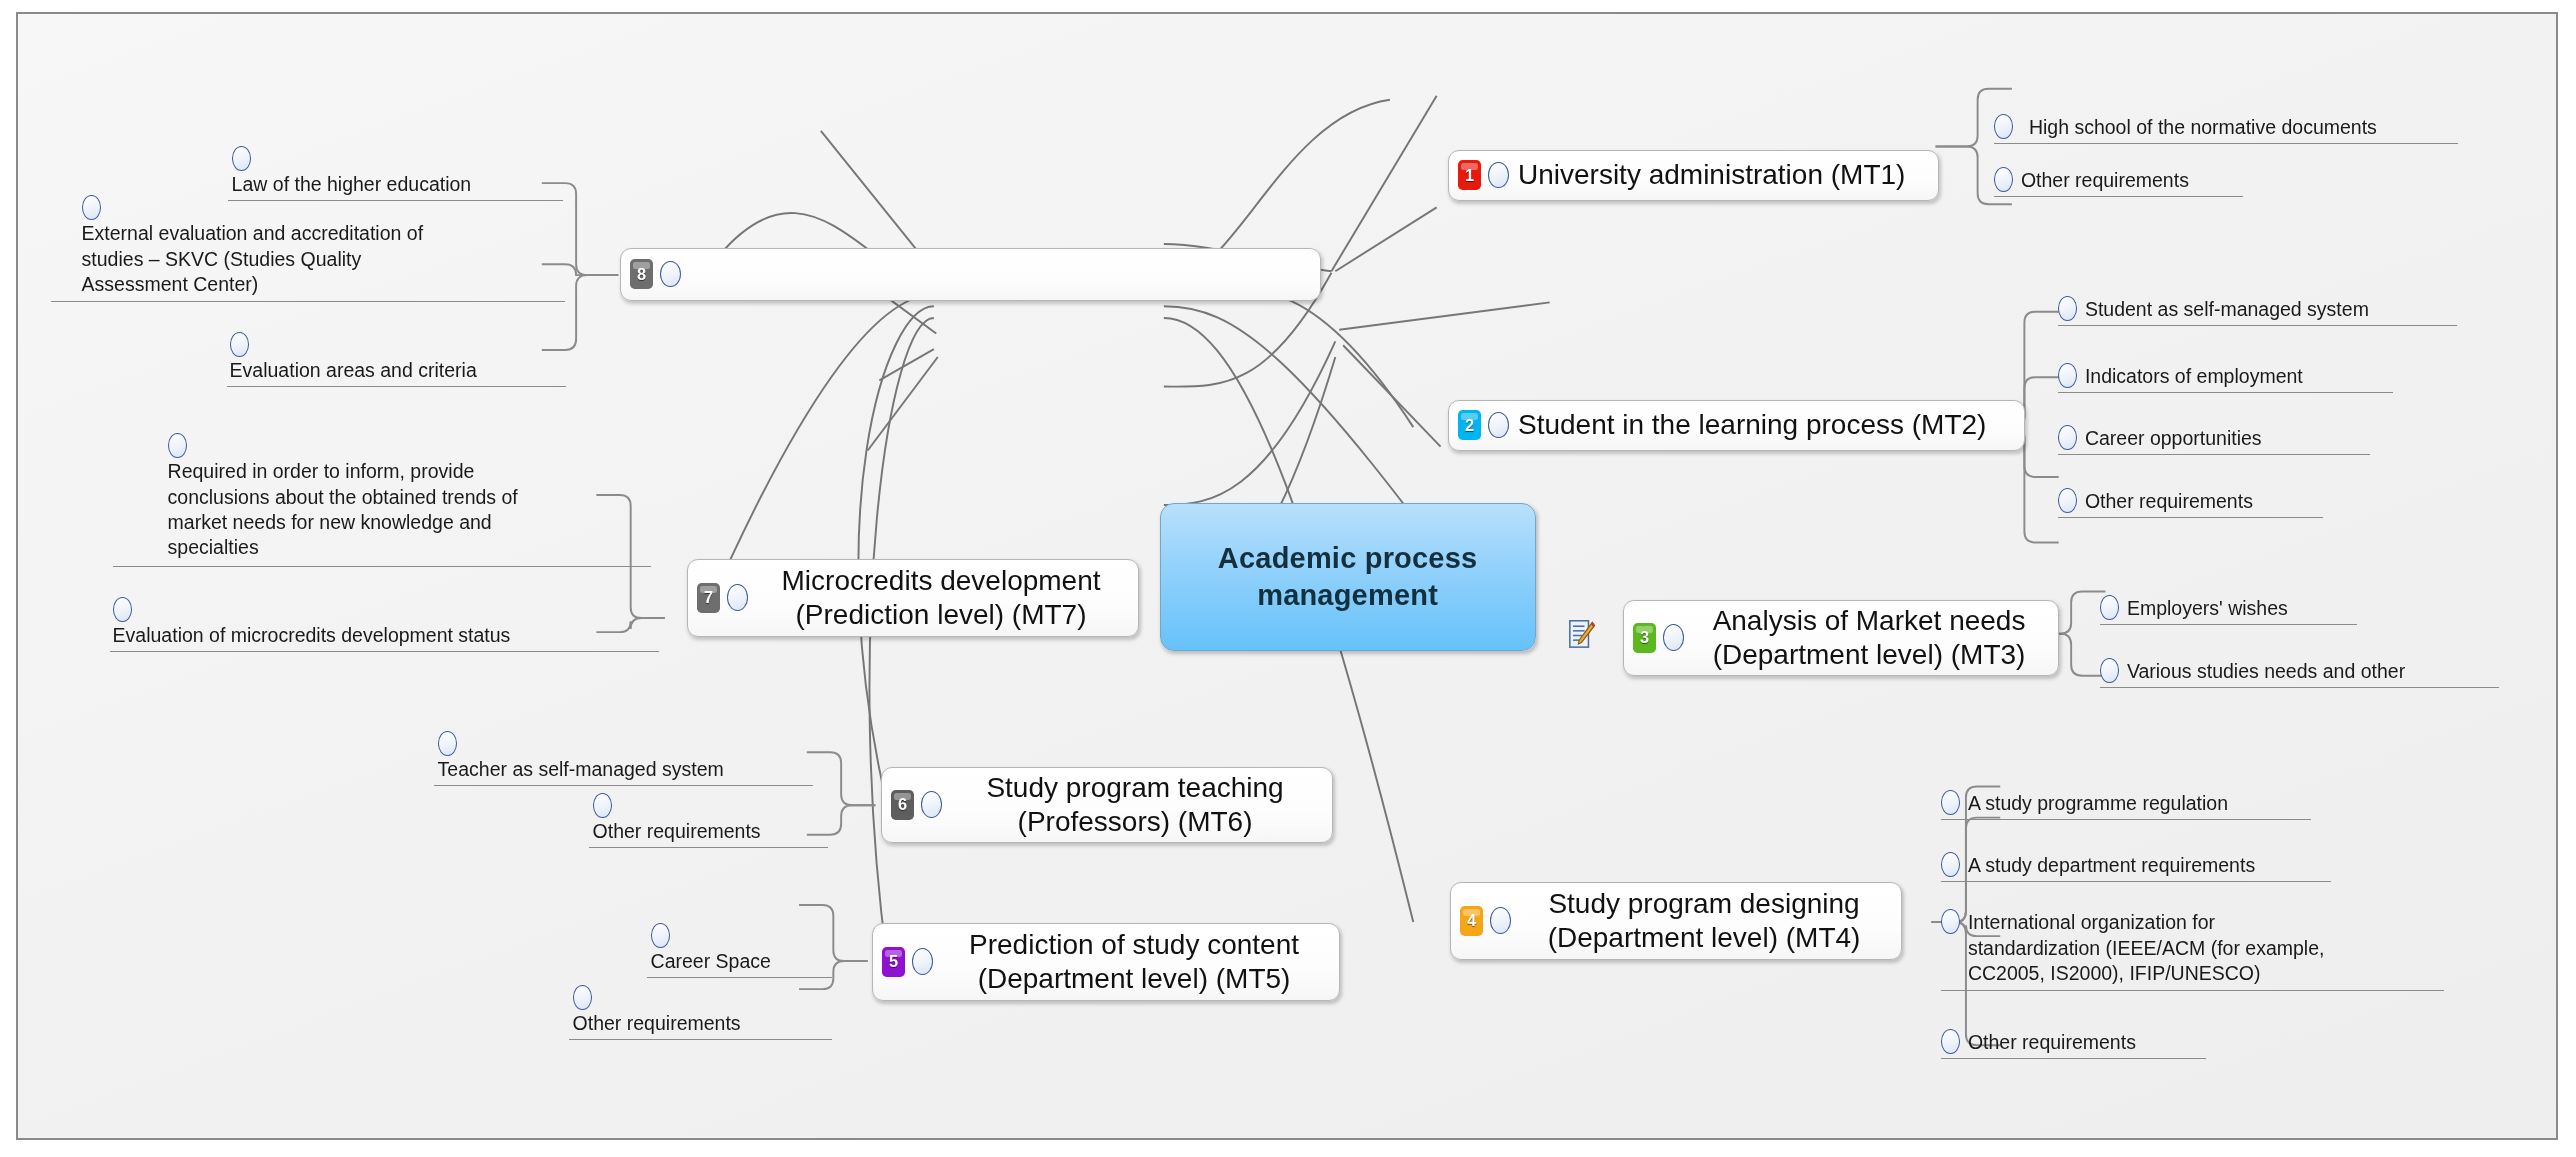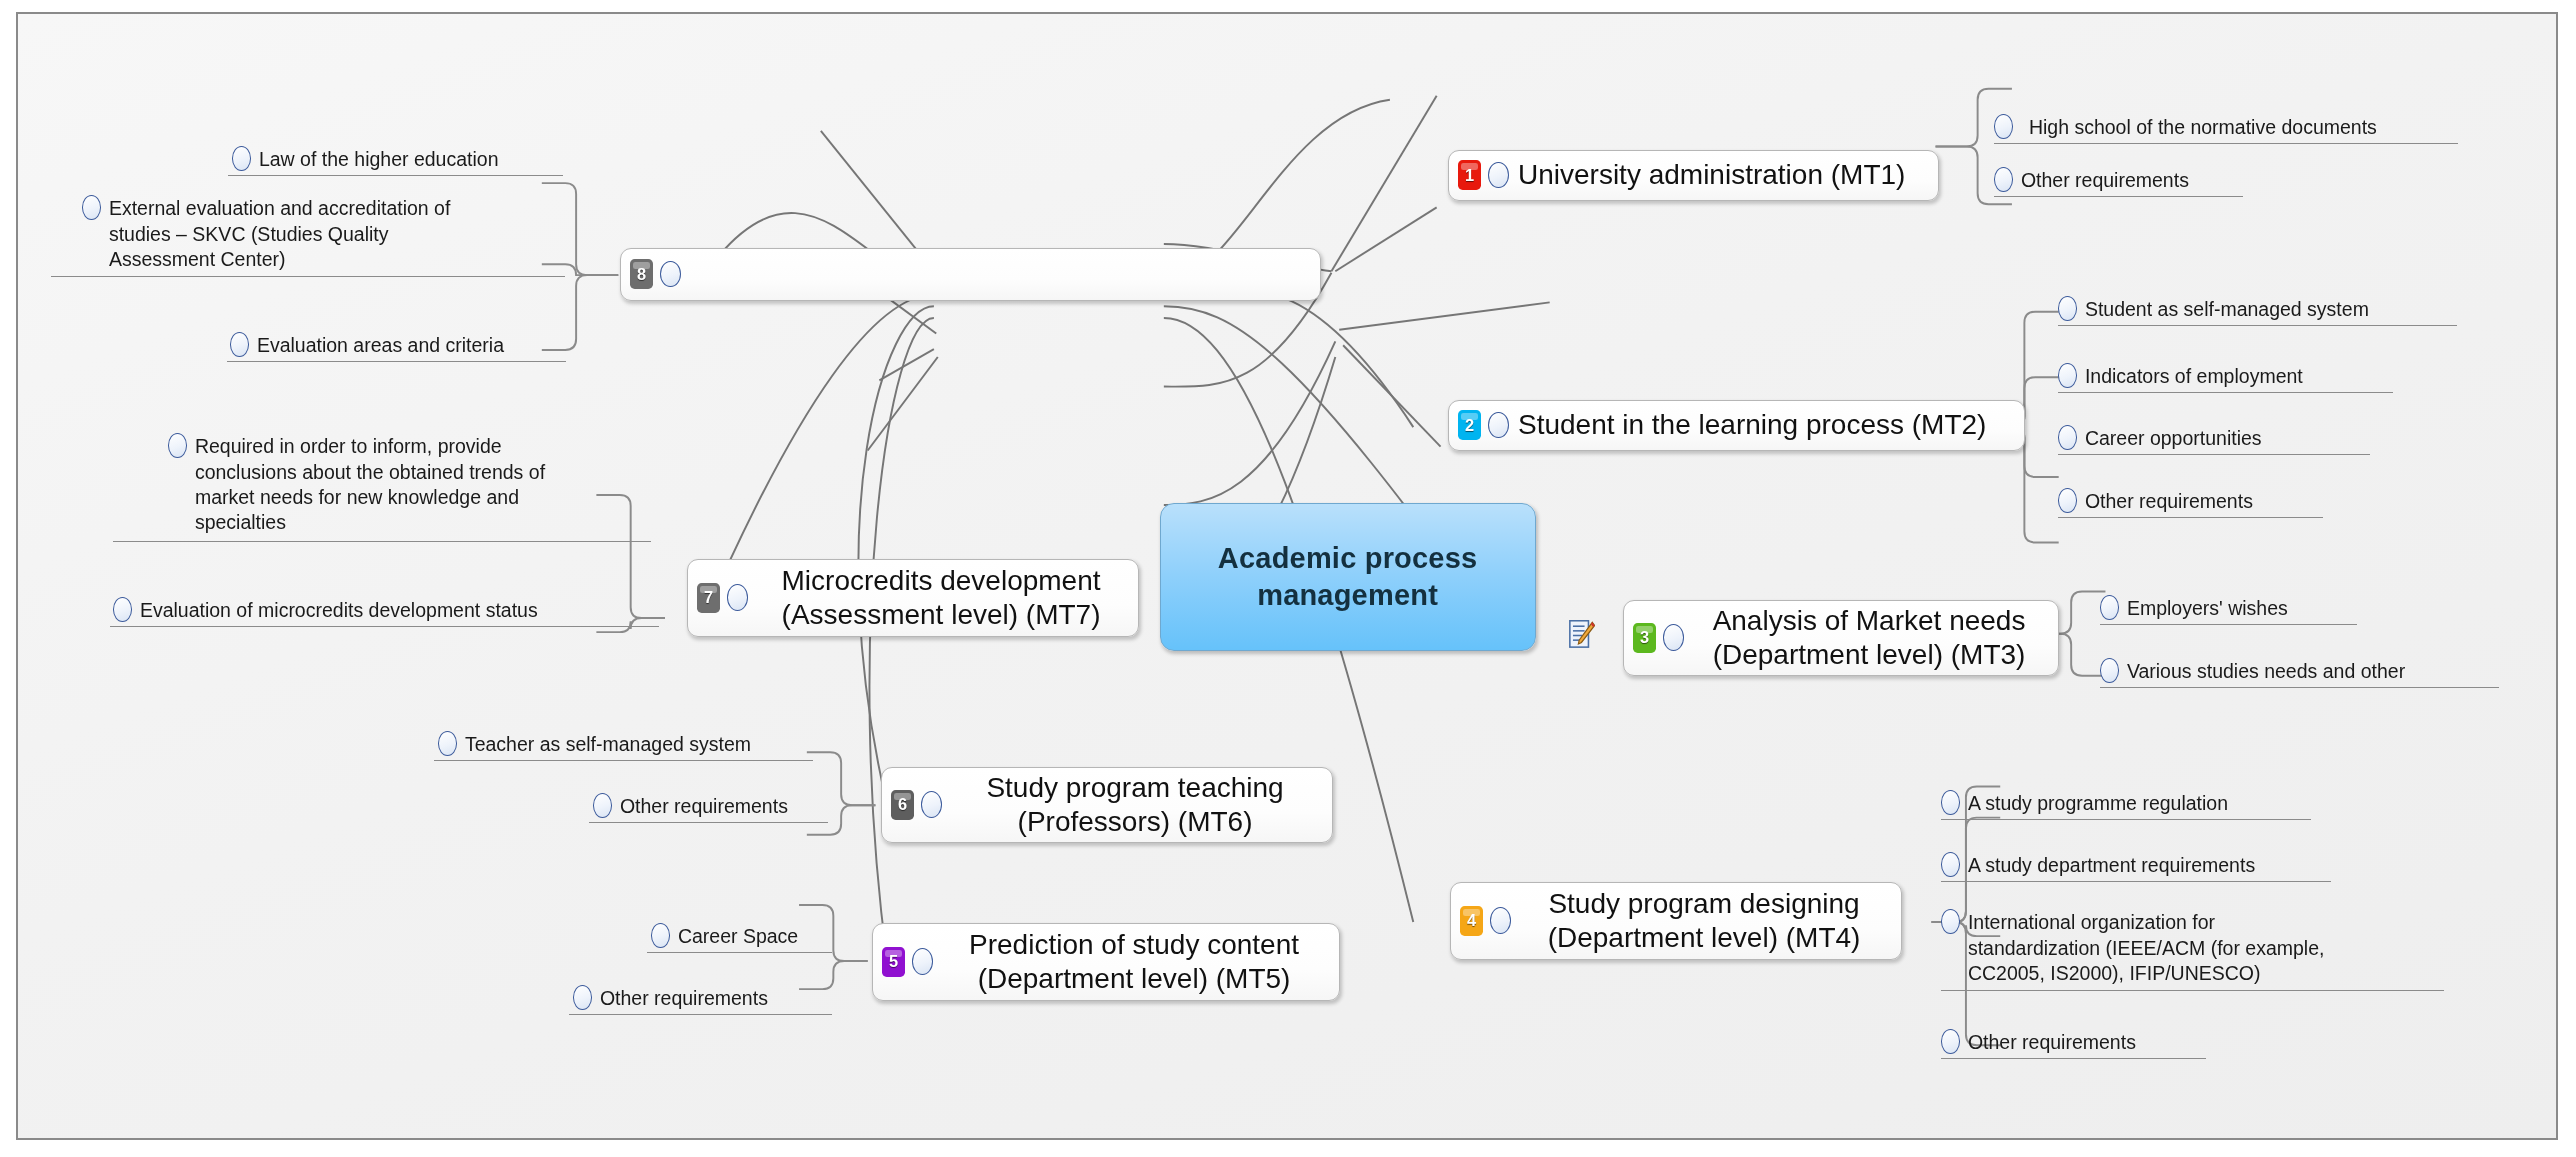--- a/index.html
+++ b/index.html
@@ -91,21 +91,21 @@
   .leaf .ltxt{
     font-size:19.5px;color:#1a1a1a;line-height:1.30;
     padding-top:1.6px;
     white-space:pre-line;
   }
   .leaf .underline{
     position:absolute;left:0;right:0;bottom:-3.1px;height:0;
     border-bottom:1.6px solid #8b8b8b;
   }
   .leaf.right{flex-direction:row;}
-  .leaf.left{}
+  .leaf.left{flex-direction:column;}
 
   
   .noteicon{position:absolute;width:26.5px;height:31px;}
 </style>
 </head>
 <body>
 
 <div id="canvas">
 
   <svg id="edges" viewBox="0 0 3256 1442" preserveAspectRatio="none">
@@ -231,21 +231,21 @@
     <span class="badge" style="background:#5e5e5e;">6</span>
     <span class="bullet"></span>
     <span class="txt">Study program teaching
 (Professors) (MT6)</span>
   </div>
 
   <div class="mainnode two" style="left:669px;top:545px;width:452px;height:78px;">
     <span class="badge" style="background:#6e6e6e;">7</span>
     <span class="bullet"></span>
     <span class="txt">Microcredits development
-(Assessment level) (MT7)</span>
+(Prediction level) (MT7)</span>
   </div>
 
   <div class="mainnode" style="left:602px;top:234px;width:701px;height:53px;">
     <span class="badge" style="background:#6e6e6e;">8</span>
     <span class="bullet"></span>
   </div>
 
   <div class="leaf right" style="left:1976px;top:100px;width:483px;gap:8px;">
     <span class="bullet sm"></span>
     <span class="ltxt">High school of the normative documents</span>

